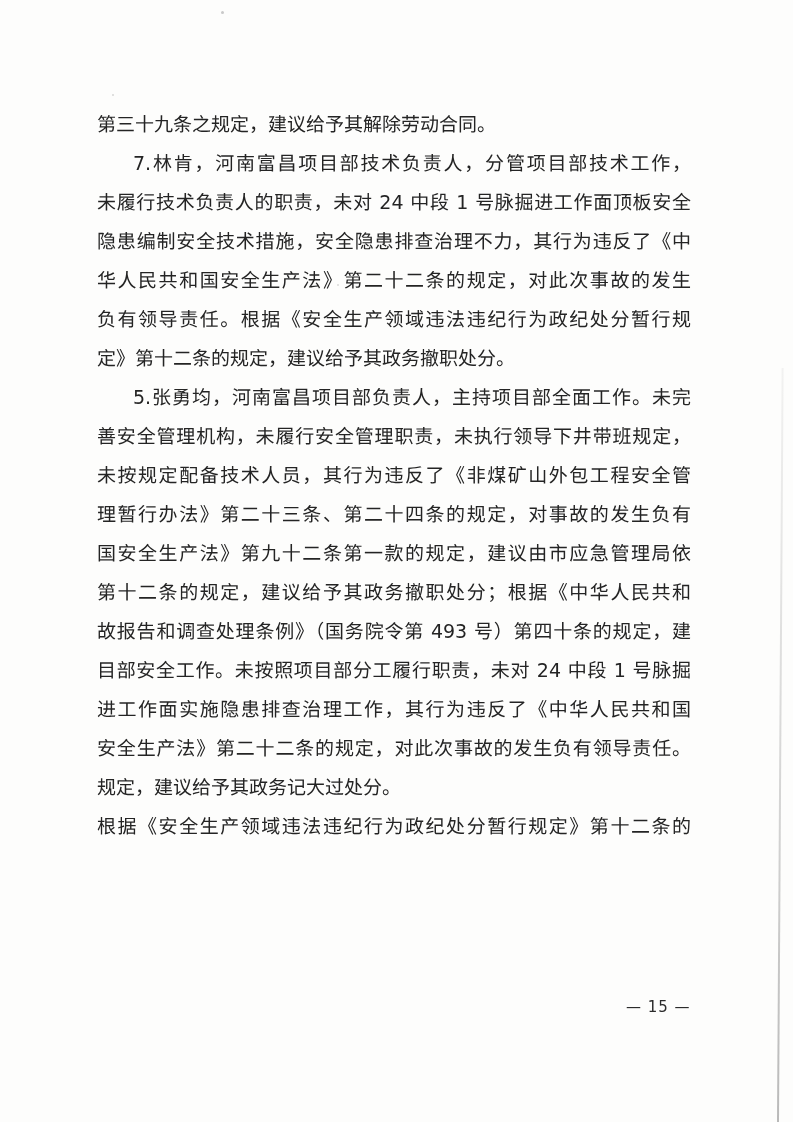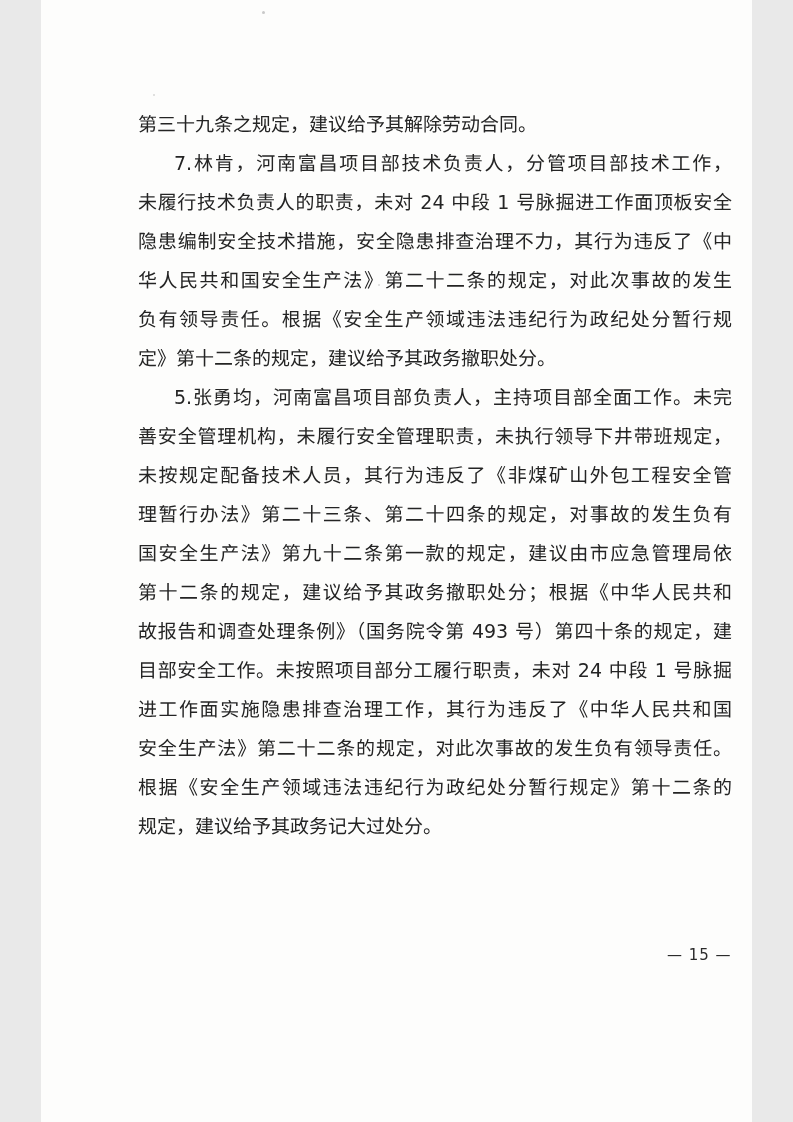--- a/index.html
+++ b/index.html
@@ -2,21 +2,21 @@
 <html lang="zh-CN"><head>
 <meta charset="utf-8">
 <style>
   html, body {
     margin: 0;
     padding: 0;
     background: #e9e9e9;
   }
   .page {
     position: relative;
-    width: 711px;
+    width: 793px;
     height: 1122px;
     margin: 0 auto;
     background: #fdfdfc;
     overflow: hidden;
     font-family: "DejaVu Sans", sans-serif;
   }
   .text-block {
     position: absolute;
     left: 97px;
     top: 105px;
@@ -43,21 +43,21 @@
     text-indent: 36px;
   }
   
   .end {
     text-align: left;
     text-align-last: left;
   }
   .page-number {
     position: absolute;
     left: 626px;
-    top: 946px;
+    top: 998px;
     width: 70px;
     color: #2b2b2b;
     font-size: 15px;
     letter-spacing: 1px;
     white-space: nowrap;
   }
   
   .scan-line {
     position: absolute;
     left: 777px;
@@ -103,20 +103,20 @@
     <p class="line just">善安全管理机构，未履行安全管理职责，未执行领导下井带班规定，</p>
     <p class="line just">未按规定配备技术人员，其行为违反了《非煤矿山外包工程安全管</p>
     <p class="line just">理暂行办法》第二十三条、第二十四条的规定，对事故的发生负有</p>
     <p class="line just">国安全生产法》第九十二条第一款的规定，建议由市应急管理局依</p>
     <p class="line just">第十二条的规定，建议给予其政务撤职处分；根据《中华人民共和</p>
     <p class="line just">故报告和调查处理条例》（国务院令第 493 号）第四十条的规定，建</p>
 
     <p class="line just">目部安全工作。未按照项目部分工履行职责，未对 24 中段 1 号脉掘</p>
     <p class="line just">进工作面实施隐患排查治理工作，其行为违反了《中华人民共和国</p>
     <p class="line just">安全生产法》第二十二条的规定，对此次事故的发生负有领导责任。</p>
+    <p class="line end">规定，建议给予其政务记大过处分。</p>
     <p class="line just">根据《安全生产领域违法违纪行为政纪处分暂行规定》第十二条的</p>
-    <p class="line end">规定，建议给予其政务记大过处分。</p>
 
   </div>
 
   <div class="page-number">— 15 —</div>
 
 </div>
 
 </body></html>

